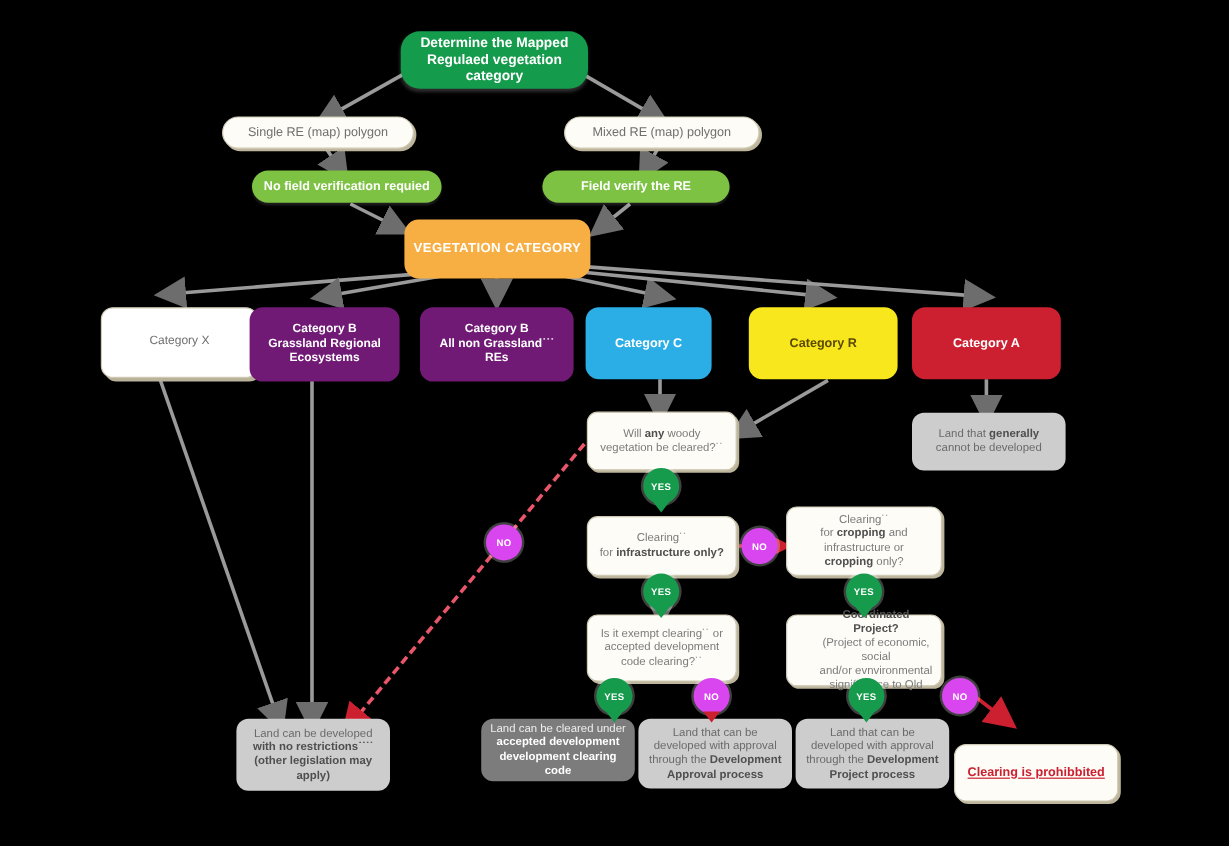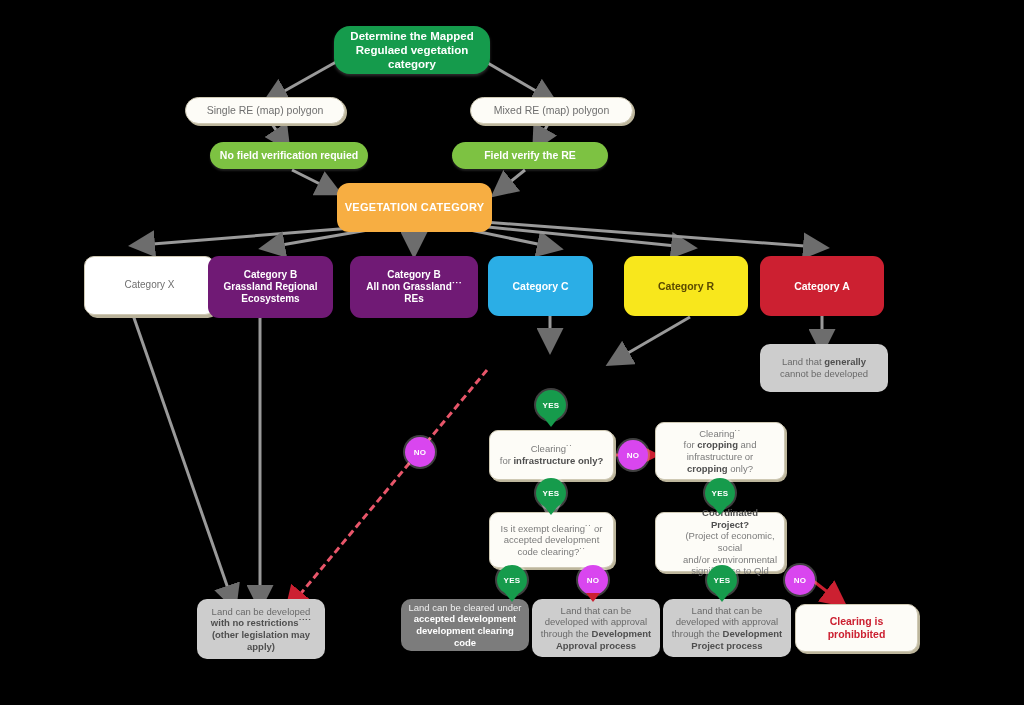--- a/index.html
+++ b/index.html
@@ -157,20 +157,26 @@
     <span class="txt">Category A</span>
   </div>
 
   <div class="node grey" style="left:760px;top:344px;width:128px;height:48px;">
     <span class="txt">
       <span>Land that </span><b>generally</b><br>
       <span>cannot be developed</span>
     </span>
   </div>
 
+  <div class="node cream-sq" style="left:489px;top:343px;width:125px;height:49px;">
+    <span class="txt">
+      <span>Will </span><b>any</b><span> woody</span><br>
+      <span>vegetation be cleared?˙˙</span>
+    </span>
+  </div>
 
   <div class="badge yes" style="left:536px;top:390px;">
     <span>YES</span>
   </div>
 
   <div class="badge no" style="left:405px;top:437px;">
     <span>NO</span>
   </div>
 
   <div class="node cream-sq" style="left:489px;top:430px;width:125px;height:50px;">
@@ -262,17 +268,17 @@
 
   <div class="node grey" style="left:663px;top:599px;width:128px;height:58px;">
     <span class="txt">
       <span>Land that can be</span><br>
       <span>developed with approval</span><br>
       <span>through the </span><b>Development</b><br>
       <b>Project process</b>
     </span>
   </div>
 
-  <div class="node prohib" style="left:795px;top:604px;width:123px;height:48px;">
+  <div class="node prohib" style="left:795px;top:620px;width:137px;height:48px;text-decoration:underline;">
     <span class="txt">Clearing is prohibbited</span>
   </div>
 
 </div>
 
 </body></html>

